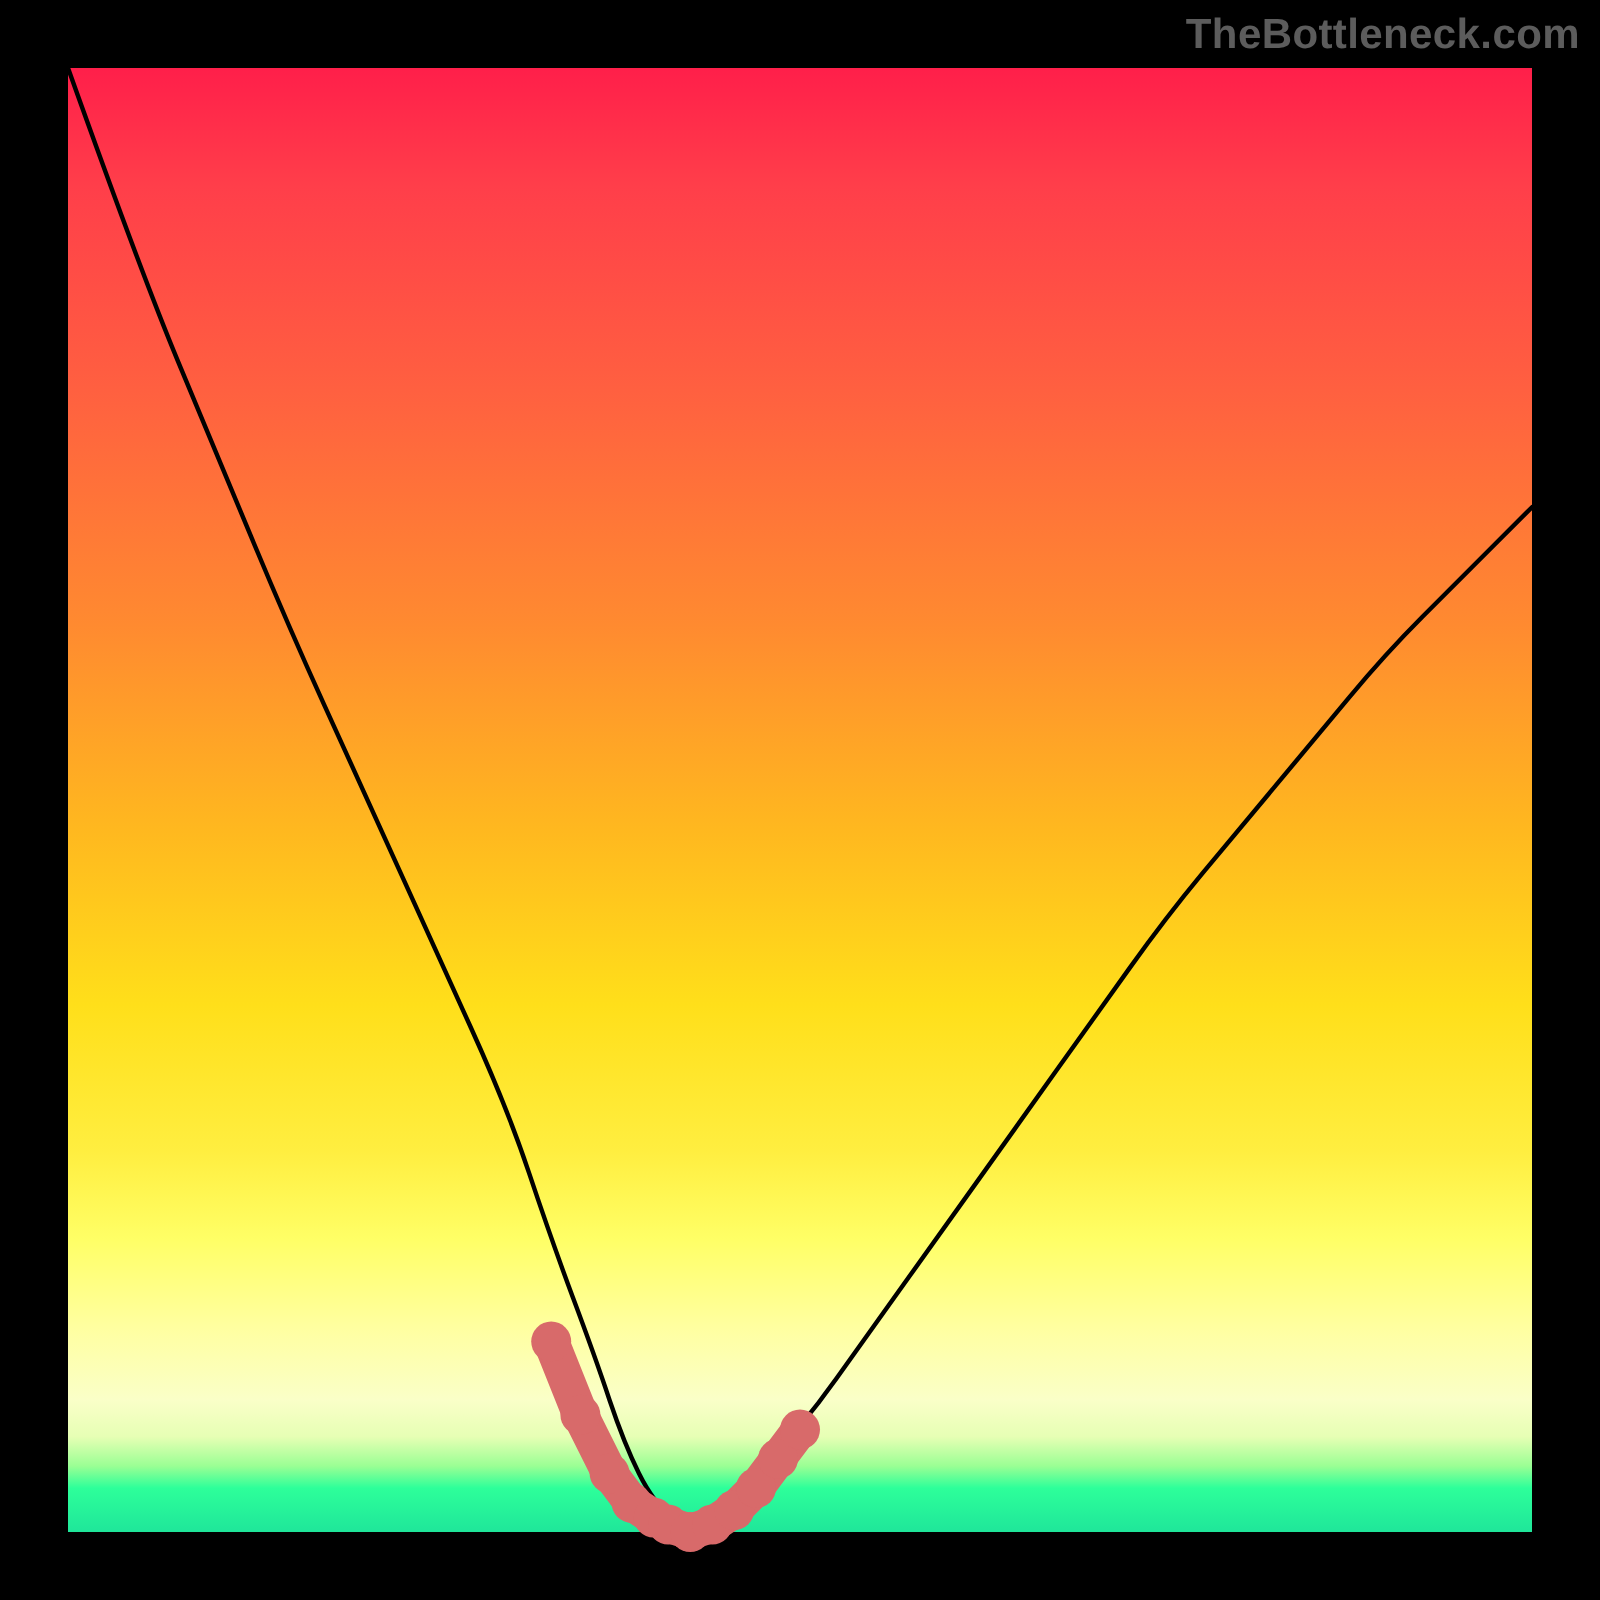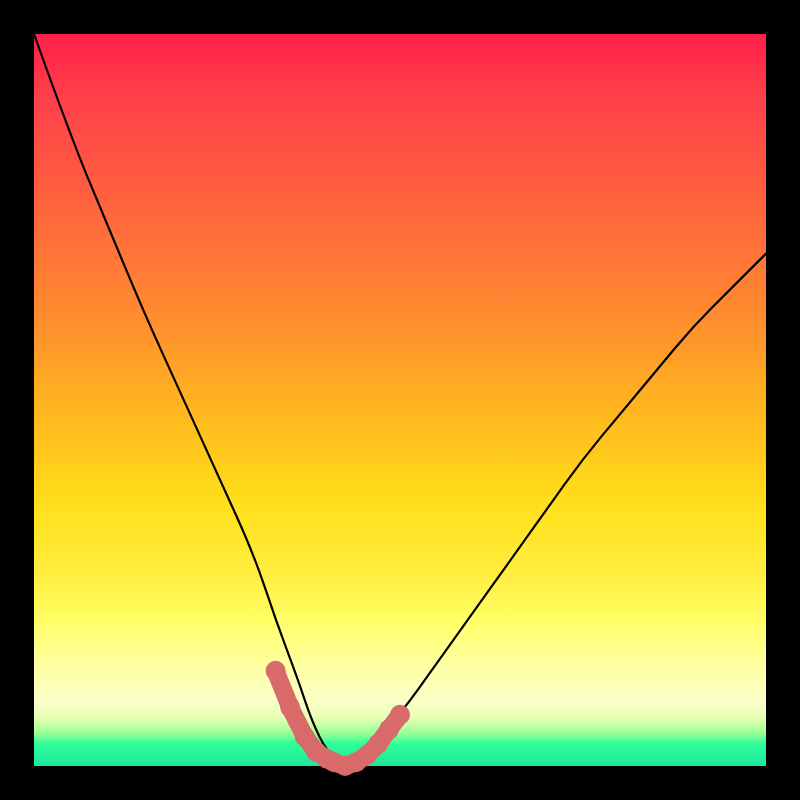--- a/index.html
+++ b/index.html
@@ -79,13 +79,14 @@
           <circle cx="300.1" cy="728.3" r="10" fill="#d86a6a"></circle>
           <circle cx="311.1" cy="732.0" r="10" fill="#d86a6a"></circle>
           <circle cx="322.1" cy="728.3" r="10" fill="#d86a6a"></circle>
           <circle cx="333.1" cy="721.0" r="10" fill="#d86a6a"></circle>
           <circle cx="344.0" cy="710.0" r="10" fill="#d86a6a"></circle>
           <circle cx="355.0" cy="695.4" r="10" fill="#d86a6a"></circle>
           <circle cx="366.0" cy="680.8" r="10" fill="#d86a6a"></circle>
         </g>
     </svg>
   </div>
+  <div class="watermark">TheBottleneck.com</div>
 </div>
 
 </body></html>

